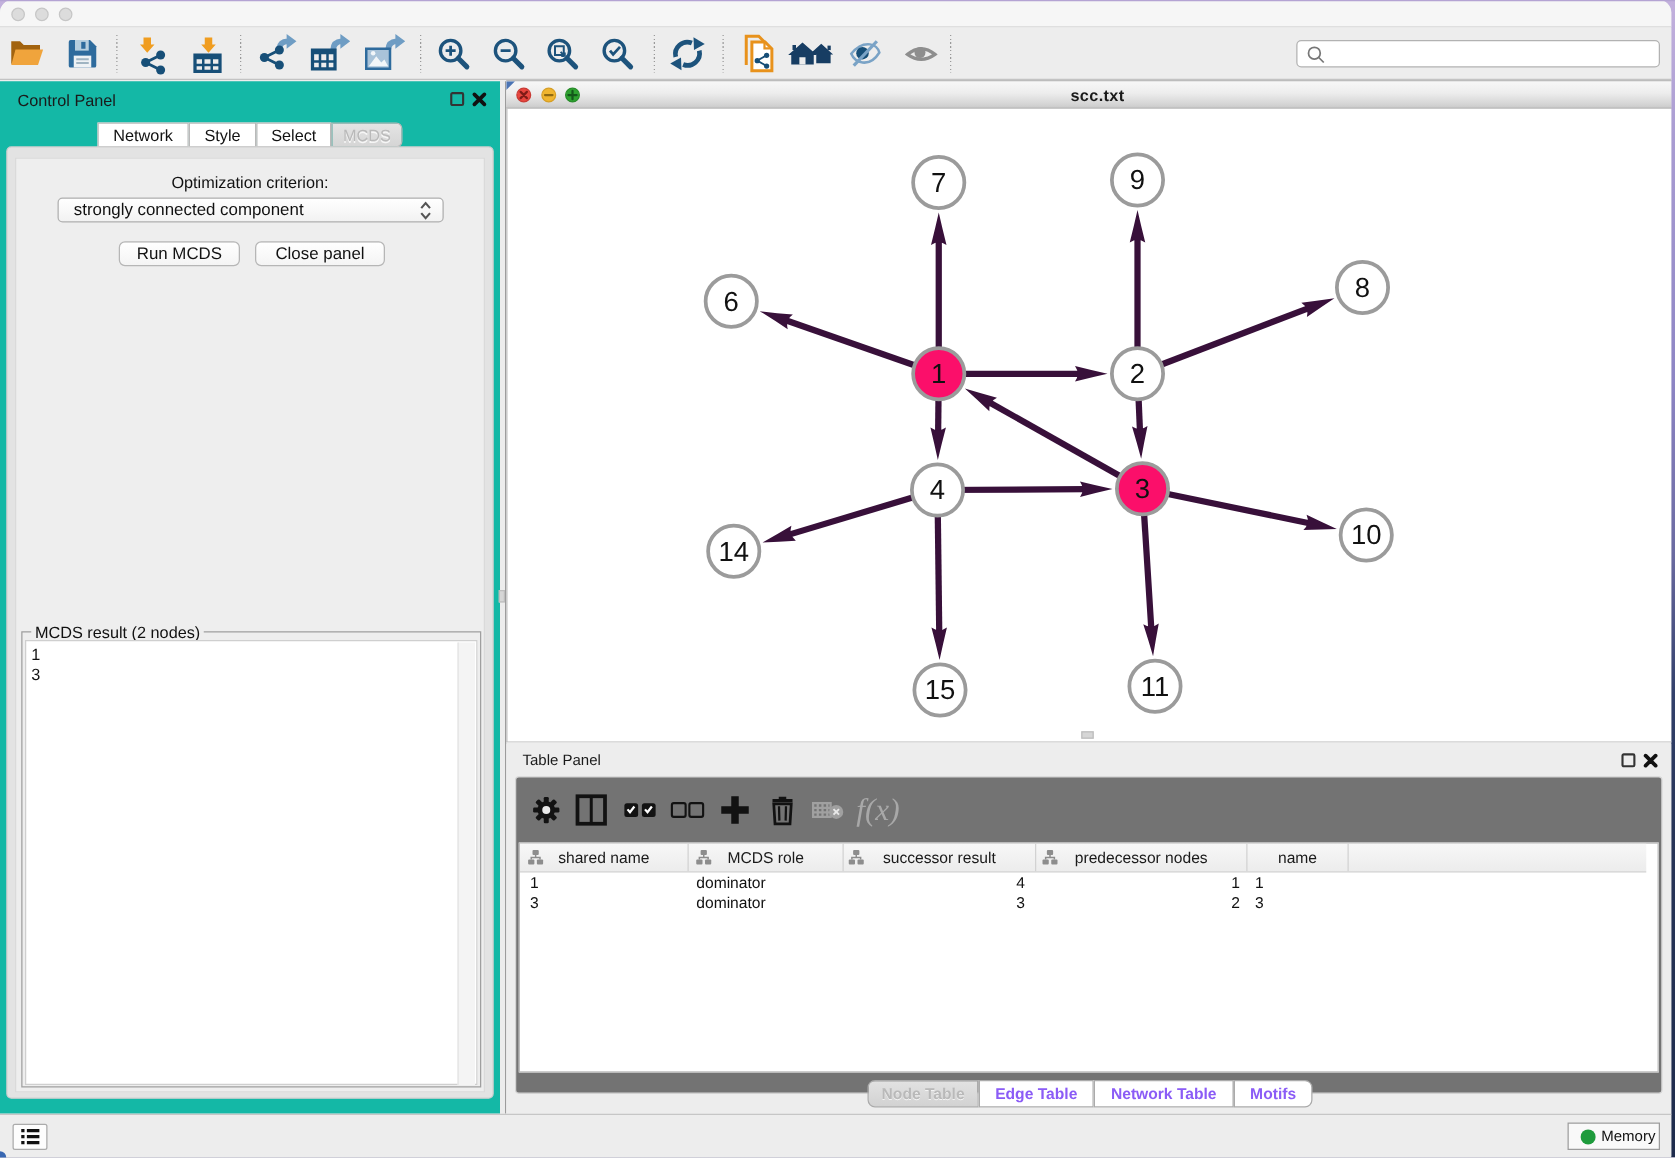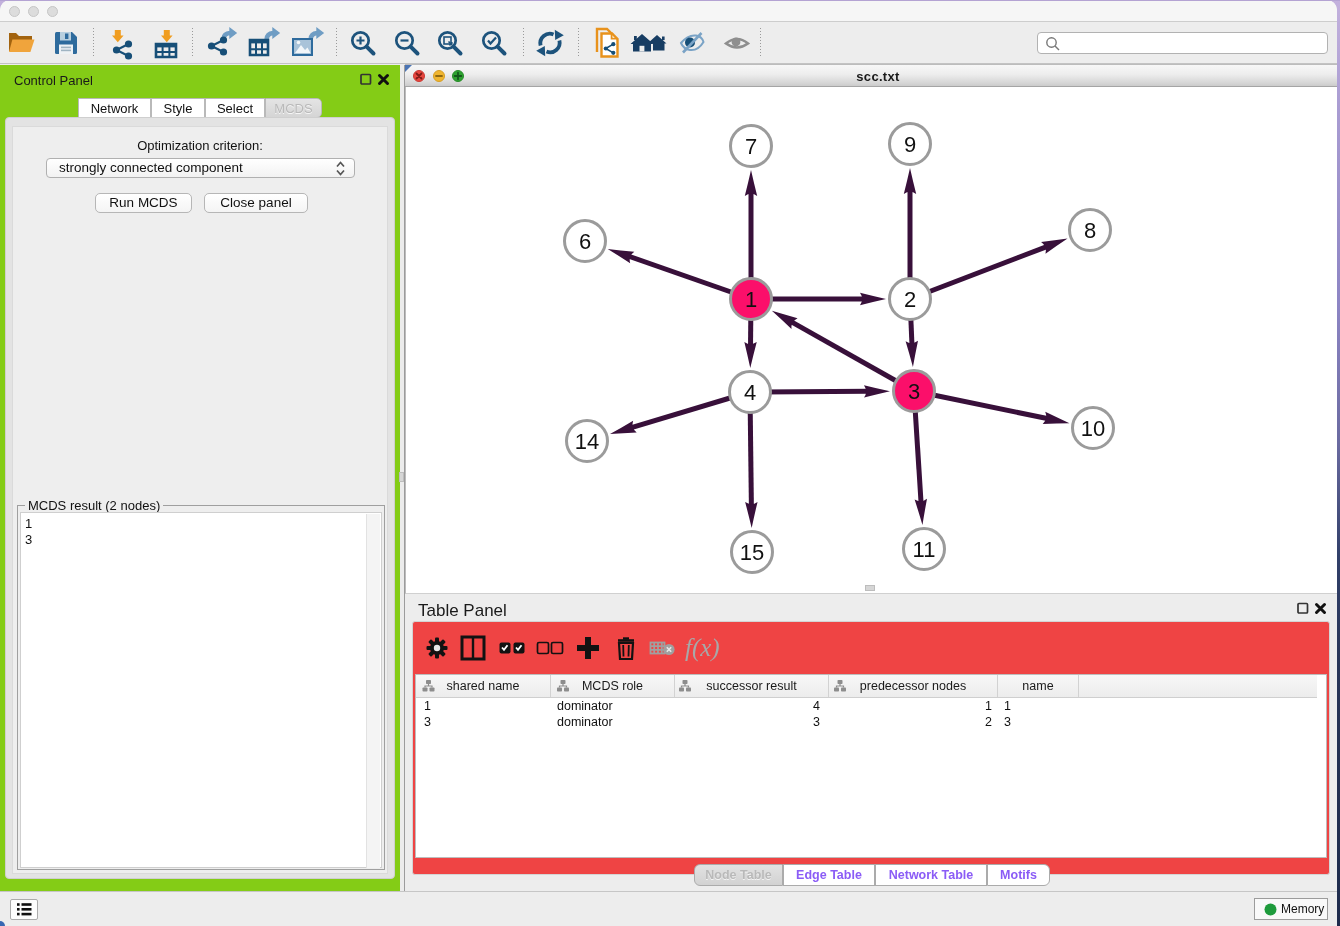--- a/index.html
+++ b/index.html
@@ -18,21 +18,21 @@
   position:absolute; left:0; top:0; width:1337px; height:22px;
   background:#f6f6f6; border-bottom:1px solid #cdcdcd; border-radius:10px 10px 0 0;
 }
 .tl { position:absolute; top:6px; width:11px; height:11px; border-radius:50%; background:#dcdcdc; border:1px solid #c6c6c6; }
 #title-text { position:absolute; top:4px; left:0; width:1337px; text-align:center; font-size:13px; color:#b4b4b4; }
 
 #toolbar { position:absolute; left:0; top:22px; width:1337px; height:42px; background:#ededed; border-bottom:1px solid #c3c3c3; }
 .sep { position:absolute; top:6px; height:30px; width:1px; background:repeating-linear-gradient(180deg,#9a9a9a 0 1px,transparent 1px 3px); }
 #searchbox { position:absolute; left:1037px; top:10px; width:291px; height:22px; background:#fff; border:1px solid #b2b2b2; border-radius:4px; }
 
-#cp { position:absolute; left:0; top:65px; width:400px; height:826px; background:#84cc16; }
+#cp { position:absolute; left:0; top:65px; width:400px; height:826px; background:#14b8a6; }
 #cp-title { position:absolute; left:14px; top:8px; font-size:13px; color:#1a1a1a; }
 .tab { position:absolute; top:33px; height:20px; background:#fff; border:1px solid #b9b9b9; font-size:13px; color:#111; text-align:center; line-height:19px; }
 #cp-pane { position:absolute; left:5px; top:52px; width:390px; height:762px; background:#e3e3e3; border:1px solid #cfcfcf; border-radius:4px; }
 #cp-inner { position:absolute; left:6px; top:8px; width:376px; height:748px; background:#eeeeee; border:1px solid #dadada; }
 #opt-label { position:absolute; left:0; top:11px; width:100%; text-align:center; font-size:13px; color:#111; }
 #opt-select { position:absolute; left:33px; top:31px; width:309px; height:20px; background:linear-gradient(180deg,#ffffff,#f2f2f2); border:1px solid #b0b0b0; border-radius:4px; font-size:13.5px; color:#111; line-height:18px; padding-left:12px; }
 .btn { position:absolute; top:66px; height:20px; background:linear-gradient(180deg,#ffffff,#f4f4f4); border:1px solid #b6b6b6; border-radius:5px; font-size:13.5px; color:#111; text-align:center; line-height:18px; }
 #fieldset { position:absolute; left:4px; top:378px; width:368px; height:365px; border:1px solid #9f9f9f; }
 #fieldset-label { position:absolute; left:7px; top:-8px; background:#eeeeee; padding:0 3px; font-size:13px; color:#111; }
 #result-area { position:absolute; left:2px; top:6px; width:362px; height:356px; background:#ffffff; border:1px solid #cfcfcf; font-size:13px; color:#111; line-height:16px; padding:3px 0 0 4px; }
@@ -44,22 +44,22 @@
 
 #net { position:absolute; left:405px; top:64px; width:932px; height:531px; }
 #net-title { position:absolute; left:0; top:0; width:932px; height:23px; background:linear-gradient(180deg,#f7f7f7 0%,#ededed 45%,#d6d6d6 85%,#cbcbcb 100%); border-bottom:1px solid #a5a5a5; border-top:1px solid #bcbcbc; }
 #net-title span { position:absolute; left:7px; top:4px; width:100%; text-align:center; font-size:13px; font-weight:700; letter-spacing:0.3px; color:#1a1a1a; }
 .mac { position:absolute; top:5px; width:12px; height:12px; border-radius:50%; }
 #net-canvas { position:absolute; left:0; top:23px; width:932px; height:507px; background:#ffffff; border-left:1px solid #bdbdbd; border-bottom:1px solid #d0d0d0; }
 #net svg text { font-family:"Liberation Sans",sans-serif; font-size:22px; fill:#111; text-anchor:middle; }
 #hgrab { position:absolute; left:460px; top:521px; width:10px; height:6px; background:#d6d6d6; border:1px solid #bdbdbd; }
 
 #tp { position:absolute; left:405px; top:595px; width:932px; height:296px; background:#ededed; }
-#tp-title { position:absolute; left:13px; top:6px; font-size:17px; color:#1a1a1a; }
-#tp-inner { position:absolute; left:7px; top:26px; width:918px; height:254px; background:#ef4444; border:1px solid #d4d4d4; border-radius:3px;padding-left:34px; }
+#tp-title { position:absolute; left:13px; top:6px; font-size:12px; color:#1a1a1a; }
+#tp-inner { position:absolute; left:7px; top:26px; width:918px; height:254px; background:#737373; border:1px solid #d4d4d4; border-radius:3px;padding-left:34px; }
 #tp-toolbar { position:absolute; left:0; top:0; width:916px; height:44px; }
 #tbl { position:absolute; left:2px; top:52px; width:912px; height:184px; background:#ffffff; border:1px solid #bdbdbd; }
 #tbl-head { position:absolute; left:0; top:0; width:901px; height:23px; background:linear-gradient(180deg,#f7f7f7,#ececec); border-bottom:1px solid #cfcfcf; }
 .th { position:absolute; top:0; height:22px; border-right:1px solid #d2d2d2; font-size:12.5px; color:#1a1a1a; text-align:center; line-height:22px; }
 .td { position:absolute; font-size:12.5px; color:#111; }
 .tabb { position:absolute; top:269px; height:22px; background:#fff; border:1px solid #ababab; font-size:12.5px; font-weight:700; color:#8b5cf6; text-align:center; line-height:21px; }
 
 #status { position:absolute; left:0; top:891px; width:1337px; height:34px; background:#ededed; border-top:1px solid #c6c6c6; }
 #list-btn { position:absolute; left:10px; top:7px; width:28px; height:21px; background:#fdfdfd; border:1px solid #ababab; border-radius:2px; }
 #mem-btn { position:absolute; left:1254px; top:6px; width:74px; height:22px; background:#f9f9f9; border:1px solid #9c9c9c; font-size:12px; color:#111; }

